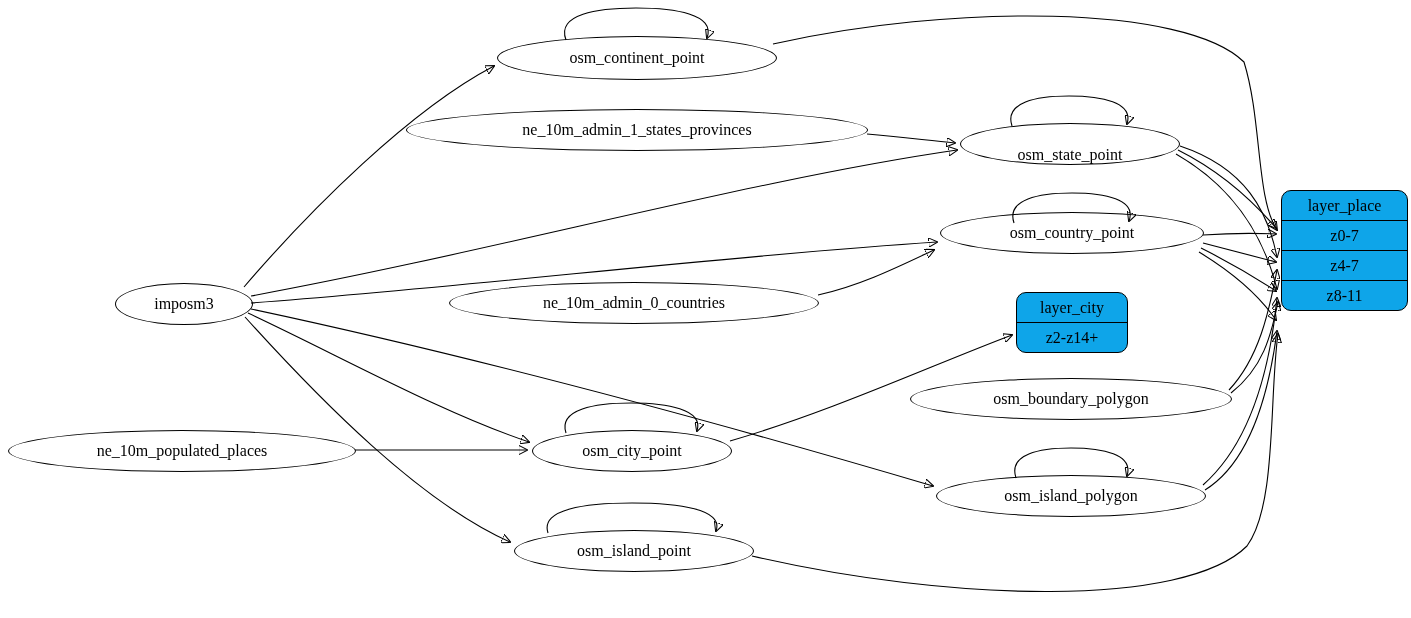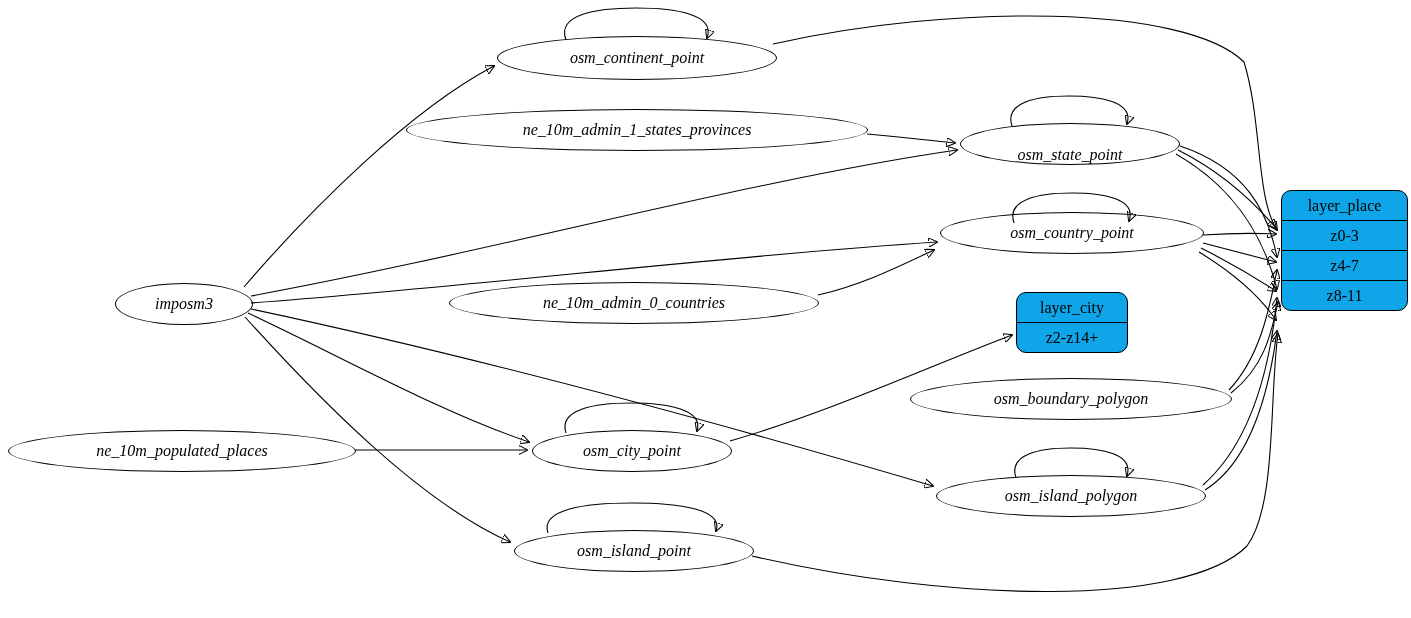--- a/index.html
+++ b/index.html
@@ -27,21 +27,20 @@
   .node {
     position: absolute;
     z-index: 1;
     background: #ffffff;
     border: 1px solid #000;
     border-radius: 50%;
     display: flex;
     align-items: center;
     justify-content: center;
     white-space: nowrap;
-    font-style: italic;
   }
   .record {
     position: absolute;
     z-index: 1;
     background: #0ea5e9;
     border: 1px solid #000;
     border-radius: 10px;
     text-align: center;
     overflow: hidden;
   }
@@ -139,18 +138,18 @@
     <span>osm_island_point</span>
   </div>
 
   <div class="record" style="left:1016px;top:292px;width:110px;">
     <div class="hdr">layer_city</div>
     <div class="row">z2-z14+</div>
   </div>
 
   <div class="record" style="left:1281px;top:190px;width:125px;">
     <div class="hdr">layer_place</div>
-    <div class="row">z0-3</div>
+    <div class="row">z0-7</div>
     <div class="row">z4-7</div>
     <div class="row">z8-11</div>
   </div>
 
 </div>
 
 </body></html>

